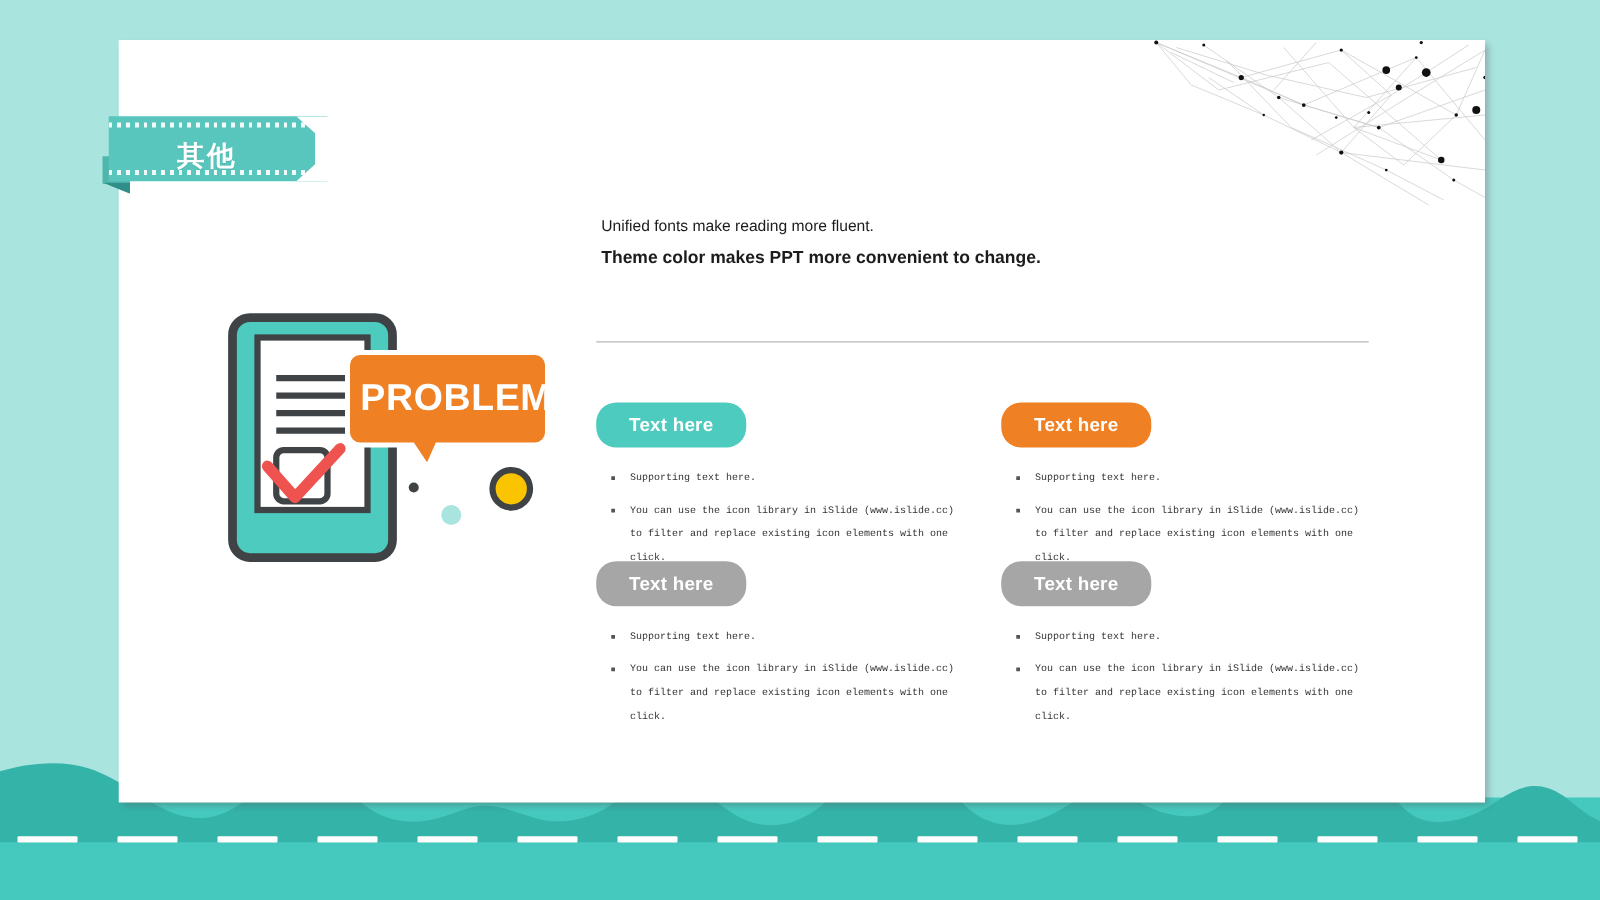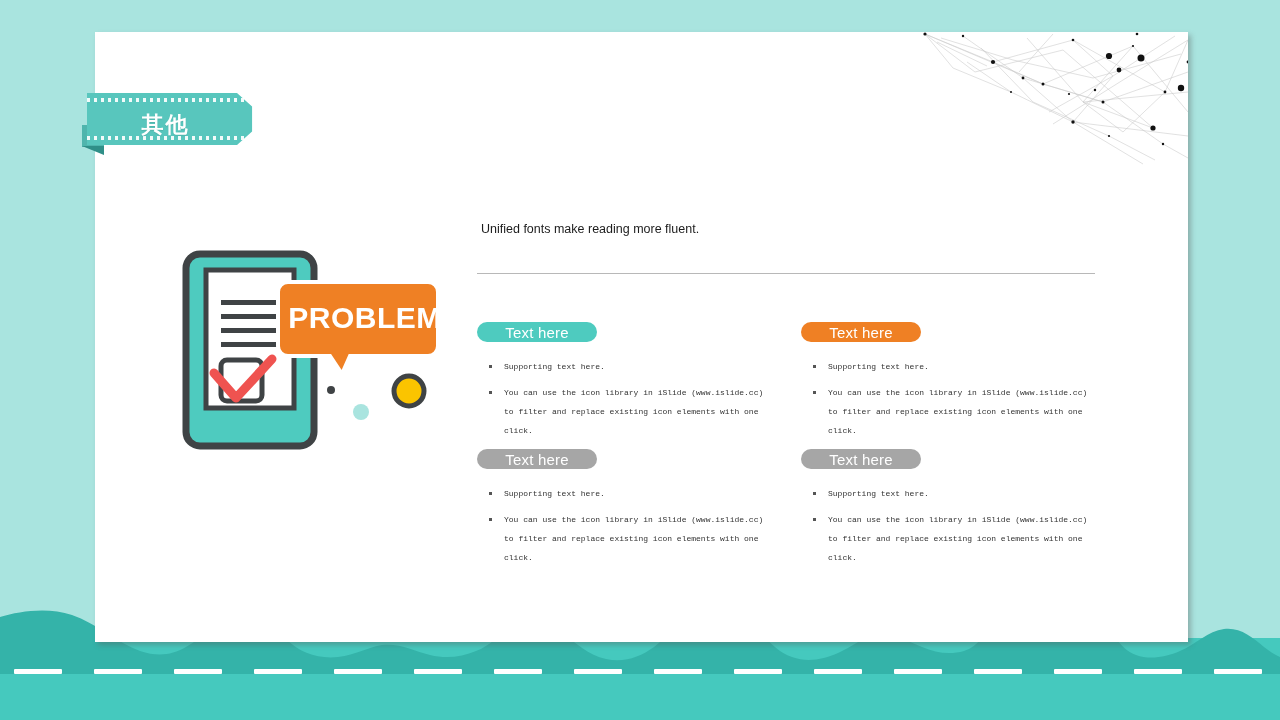--- a/index.html
+++ b/index.html
@@ -87,23 +87,23 @@
   
   .blocks{ position:absolute; left:477px; top:322px; width:620px; z-index:8; }
   .block{ position:absolute; width:300px; }
   .block.c0{ left:0;   top:0; }
   .block.c1{ left:324px; top:0; }
   .block.c2{ left:0;   top:127px; }
   .block.c3{ left:324px; top:127px; }
 
   .pill{
     display:inline-flex; align-items:center; justify-content:center;
-    min-width:120px; height:20px; padding:0 20px;
+    min-width:120px; height:36px; padding:0 20px;
     border-radius:16px; color:#ffffff;
-    font-size:15px; font-weight:normal; letter-spacing:.2px;
+    font-size:15px; font-weight:bold; letter-spacing:.2px;
   }
   .pill.teal  { background:#4ecbbf; }
   .pill.orange{ background:#ef8024; }
   .pill.gray  { background:#a6a6a6; }
 
   .bullets{ margin-top:15px; list-style:none;font-family:Liberation Mono, monospace; }
   .bullets li{
     position:relative; padding-left:27px;
     font-size:8px; color:#333333; line-height:19px; margin-bottom:0px;
   }
@@ -206,22 +206,23 @@
         <circle cx="146" cy="62" r="1.1"></circle>
       <circle cx="88" cy="60" r="1.0"></circle>
         <circle cx="240" cy="112" r="1.2"></circle>
       <circle cx="186" cy="104" r="1.1"></circle>
         <circle cx="214" cy="2" r="1.3"></circle>
       <circle cx="265" cy="30" r="1.4"></circle>
         <circle cx="172" cy="58" r="1.2"></circle>
     </g>
   </svg>
 
-  <div class="intro" style="left:386px; top:138px;margin-top:48px;">
+  <div class="intro" style="left:386px; top:138px;">
     <p>Unified fonts make reading more fluent.</p>
+    <p class="bold">Theme color makes PPT more convenient to change.</p>
   </div>
 
   <div class="divider" style="left:382px; top:241px;"></div>
 
   <div class="blocks" style="left:382px; top:290px;">
 
     <div class="block c0">
       <div class="pill teal" style="background: rgb(78, 203, 191);">
         <span>Text here</span>
       </div>

